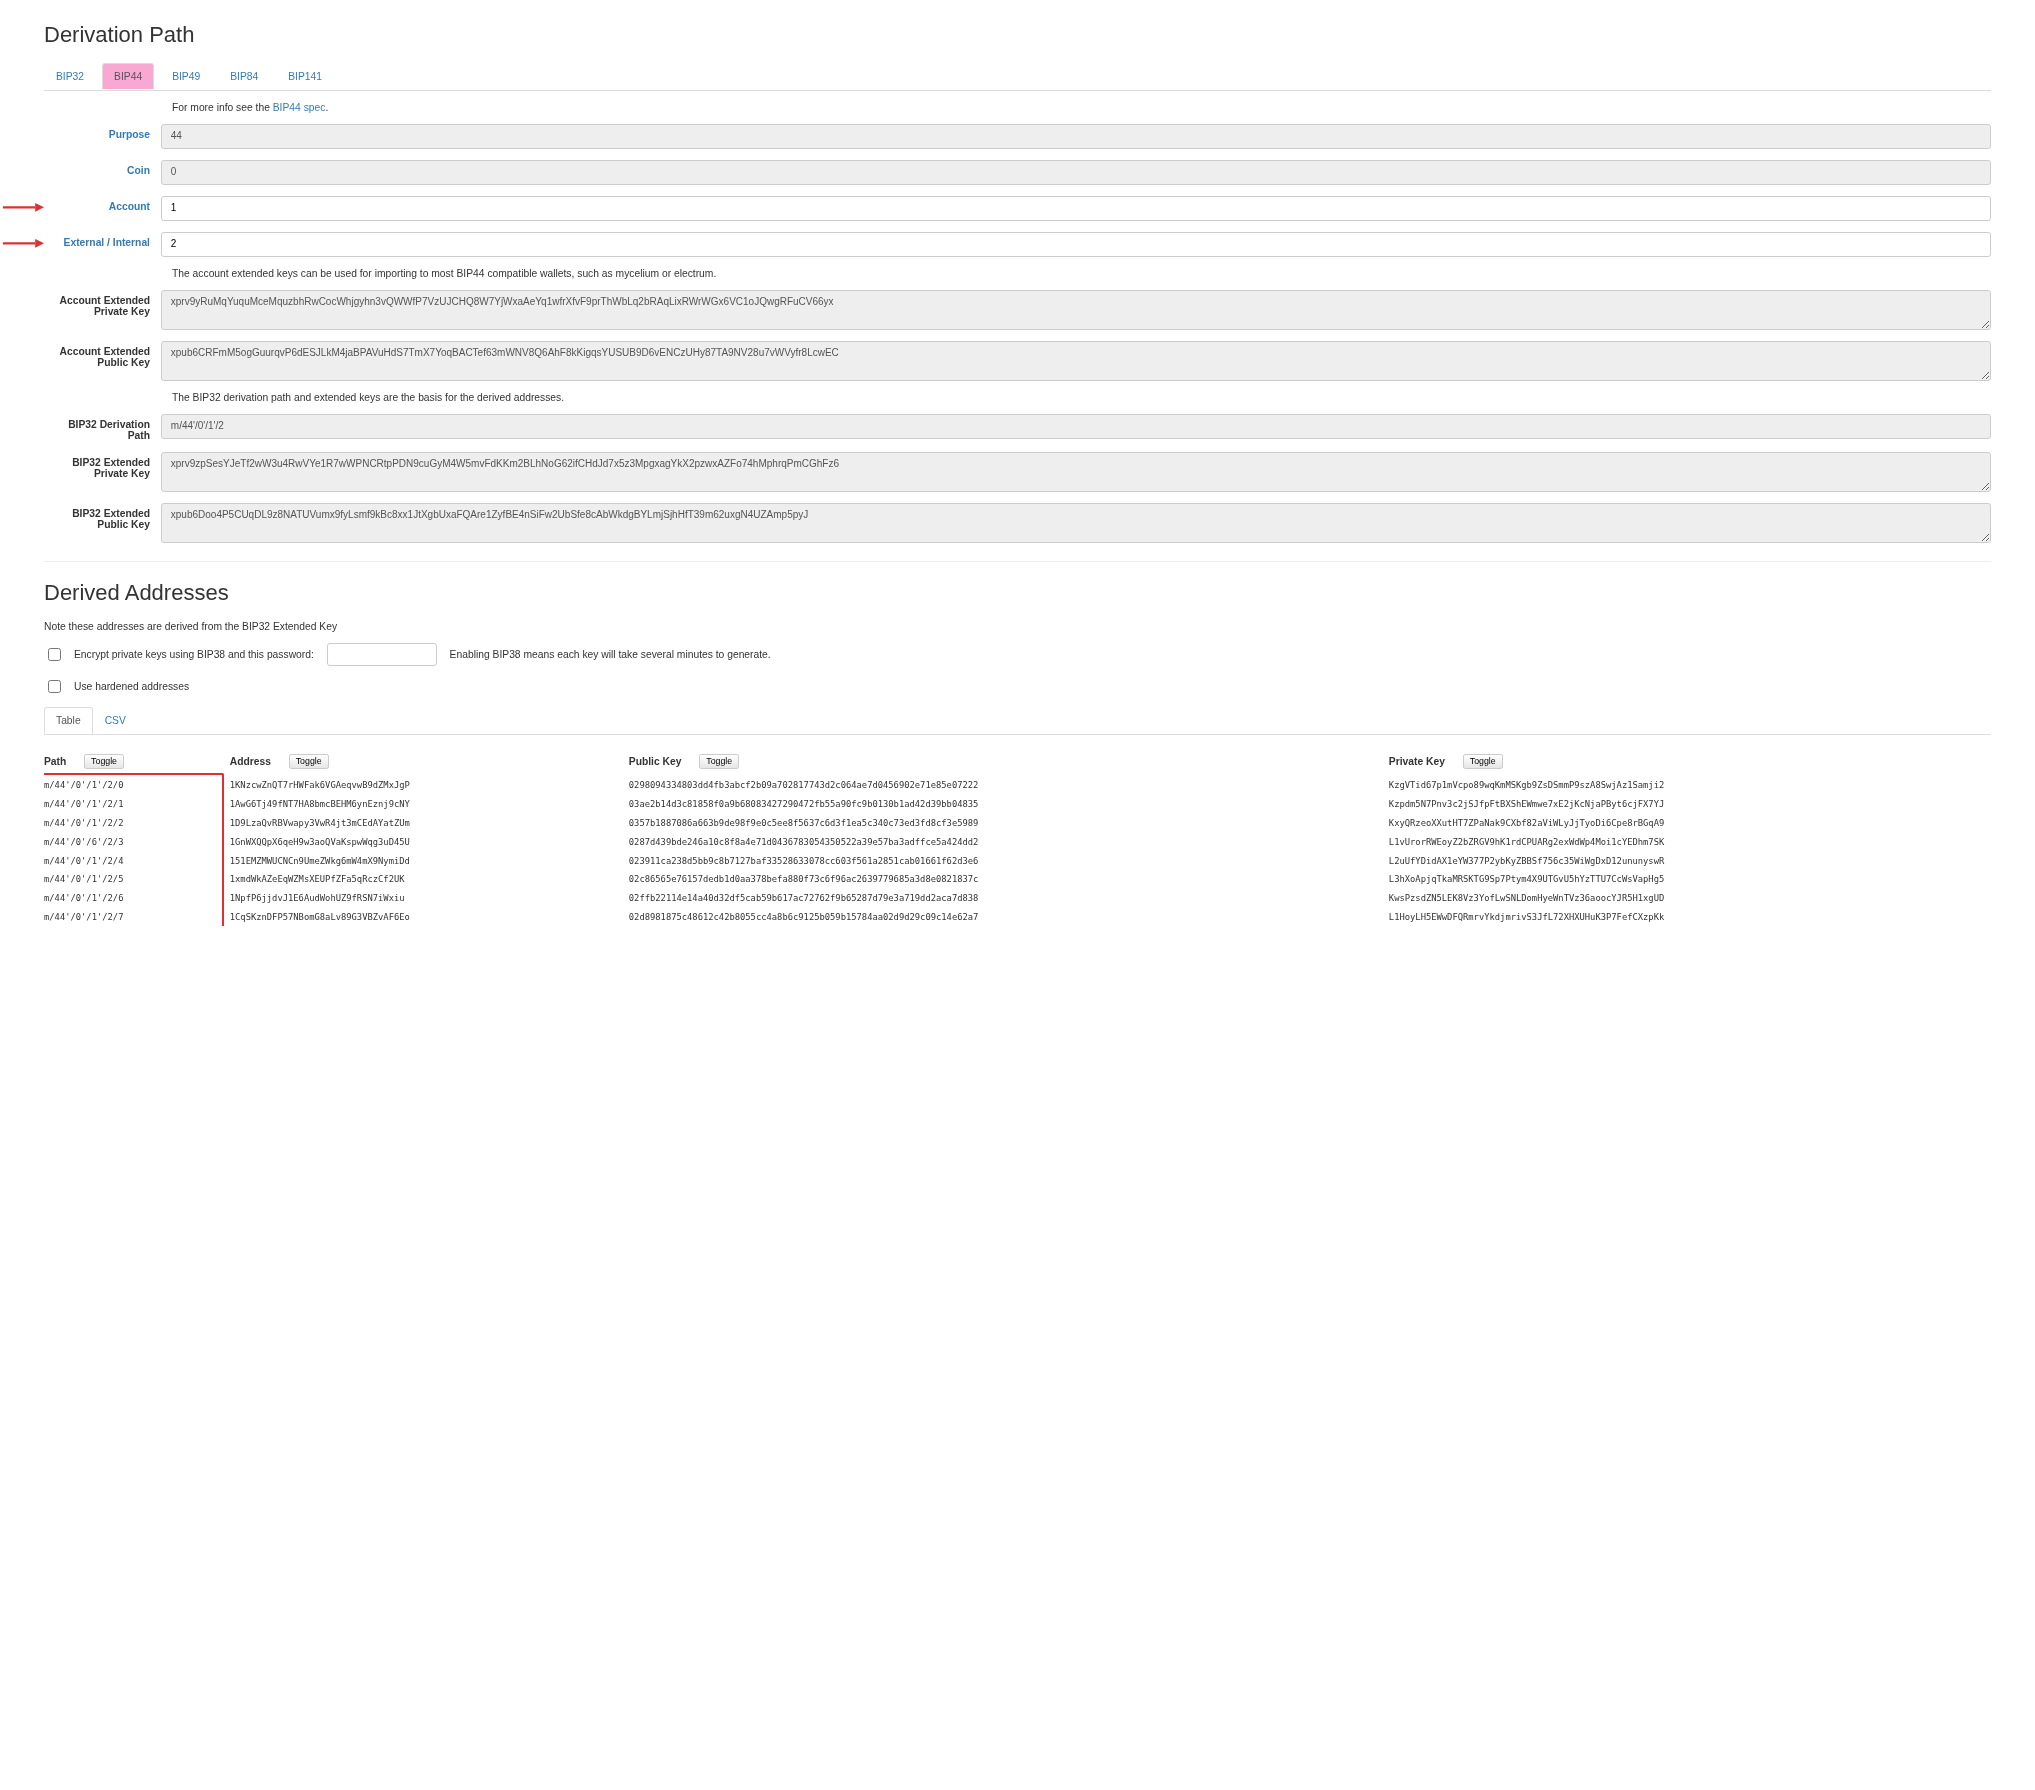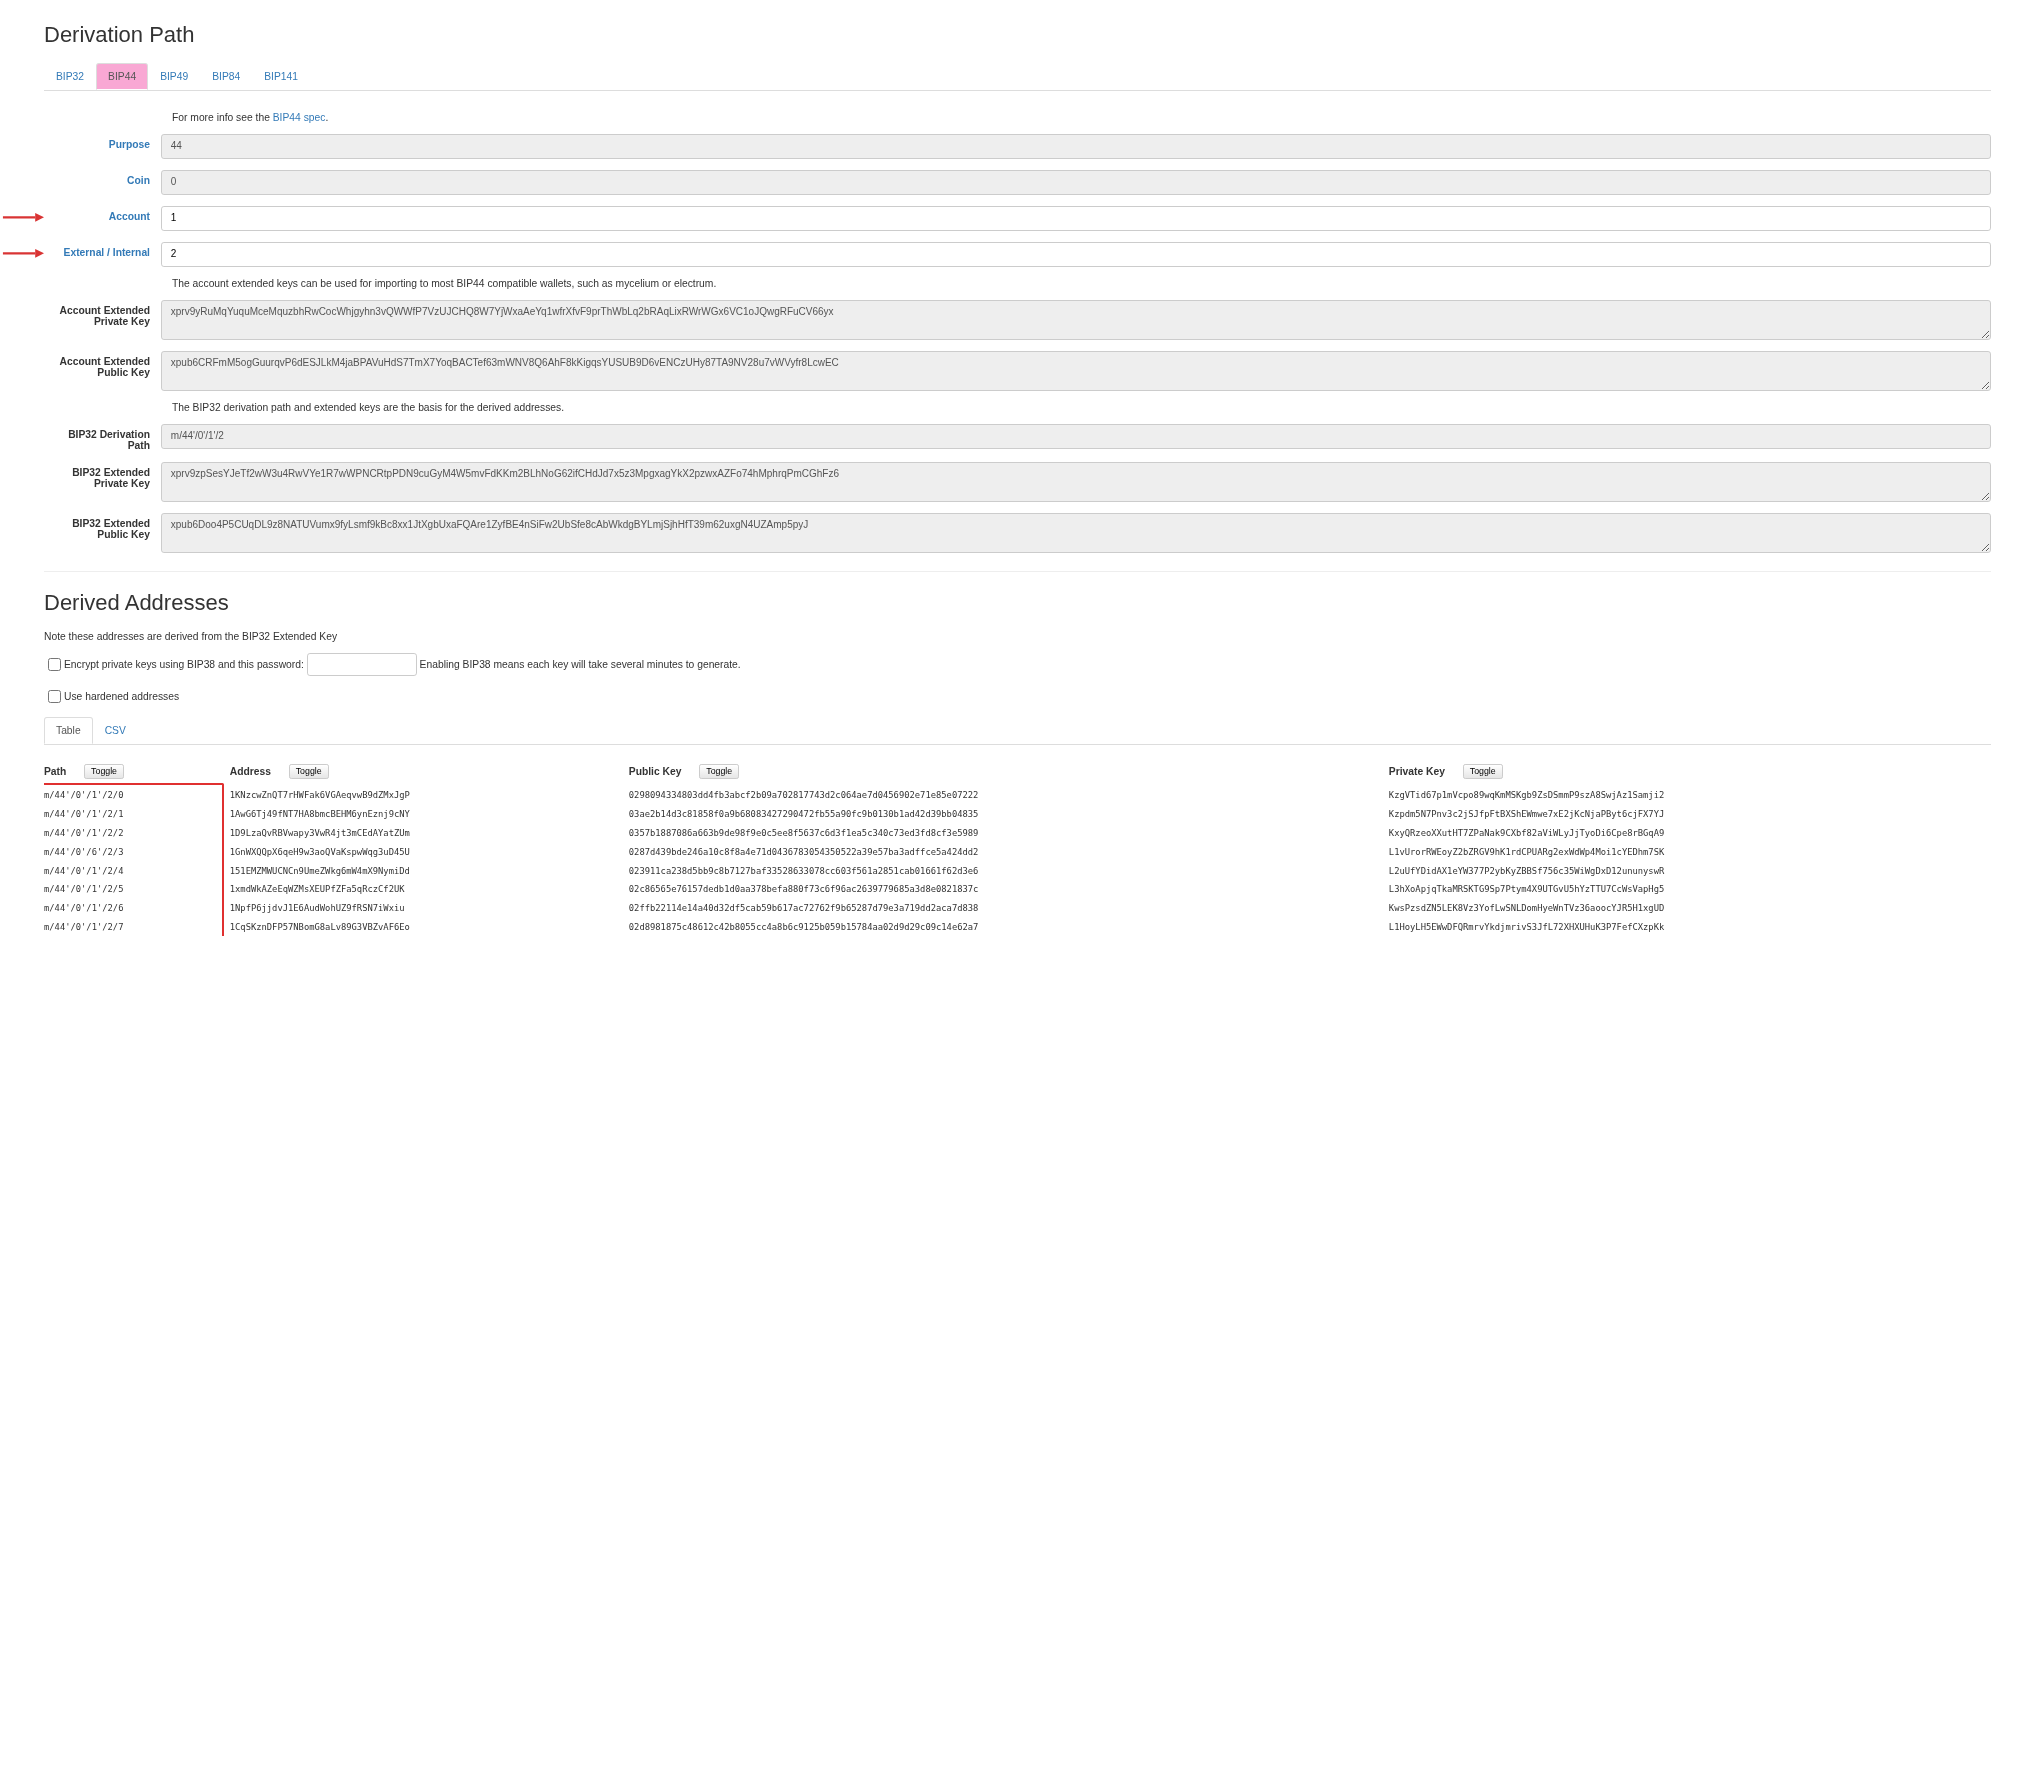--- a/index.html
+++ b/index.html
@@ -12,22 +12,23 @@
     background: #fff;
   }
   h2 {
     font-size: 22px;
     font-weight: 500;
     margin: 7.3px 0 14.7px 0;
     color: #333;
   }
   .tabs {
     border-bottom: 0.7px solid #ddd;
-    margin-bottom: 21px;
+    margin-bottom: 11px;
     display: flex;
+    gap: 6px;
   }
   .tab {
     padding: 7.3px 11px;
     color: #337ab7;
     cursor: pointer;
     border: 0.7px solid transparent;
     border-radius: 2.9px 2.9px 0 0;
     margin-bottom: -0.7px;
     text-decoration: none;
   }
@@ -98,21 +99,21 @@
     margin: 18.3px 0;
   }
   .subnote {
     margin-bottom: 11px;
     color: #333;
   }
   .checkbox-row {
     display: flex;
     align-items: center;
     margin-bottom: 11px;
-    gap: 0;
+    gap: 10px;
   }
   .checkbox-row input[type=text] {
     padding: 2.9px 5.9px;
     border: 0.7px solid #ccc;
     border-radius: 2.9px;
     width: 110px;
     margin: 0 2.9px;
   }
   .addr-tabs {
     display: flex;

